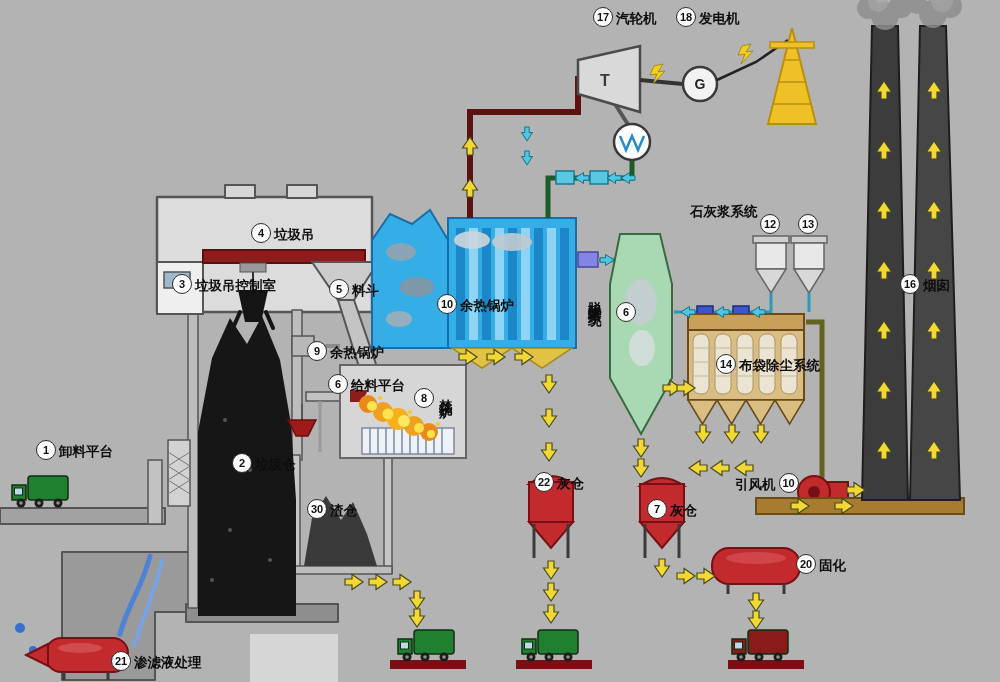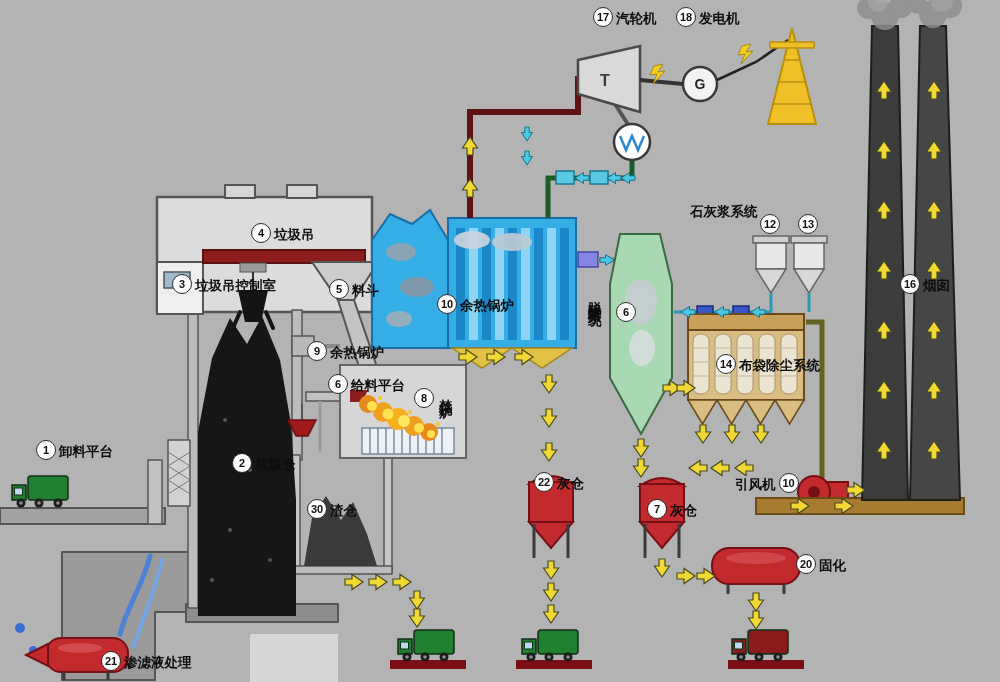--- a/index.html
+++ b/index.html
@@ -442,21 +442,21 @@
   <div class="lbl" style="left:796px;top:554px">
     <span class="n">20</span>
     <span>固化</span>
   </div>
 
   <div class="lbl" style="left:307px;top:499px">
     <span class="n">30</span>
     <span>渣仓</span>
   </div>
 
-  <div class="lbl" style="left:101px;top:651px">
+  <div class="lbl" style="left:111px;top:651px">
     <span class="n">21</span>
     <span>渗滤液处理</span>
   </div>
 
   <div class="lbl" style="left:534px;top:472px">
     <span class="n">22</span>
     <span>灰仓</span>
   </div>
 
 </div>

